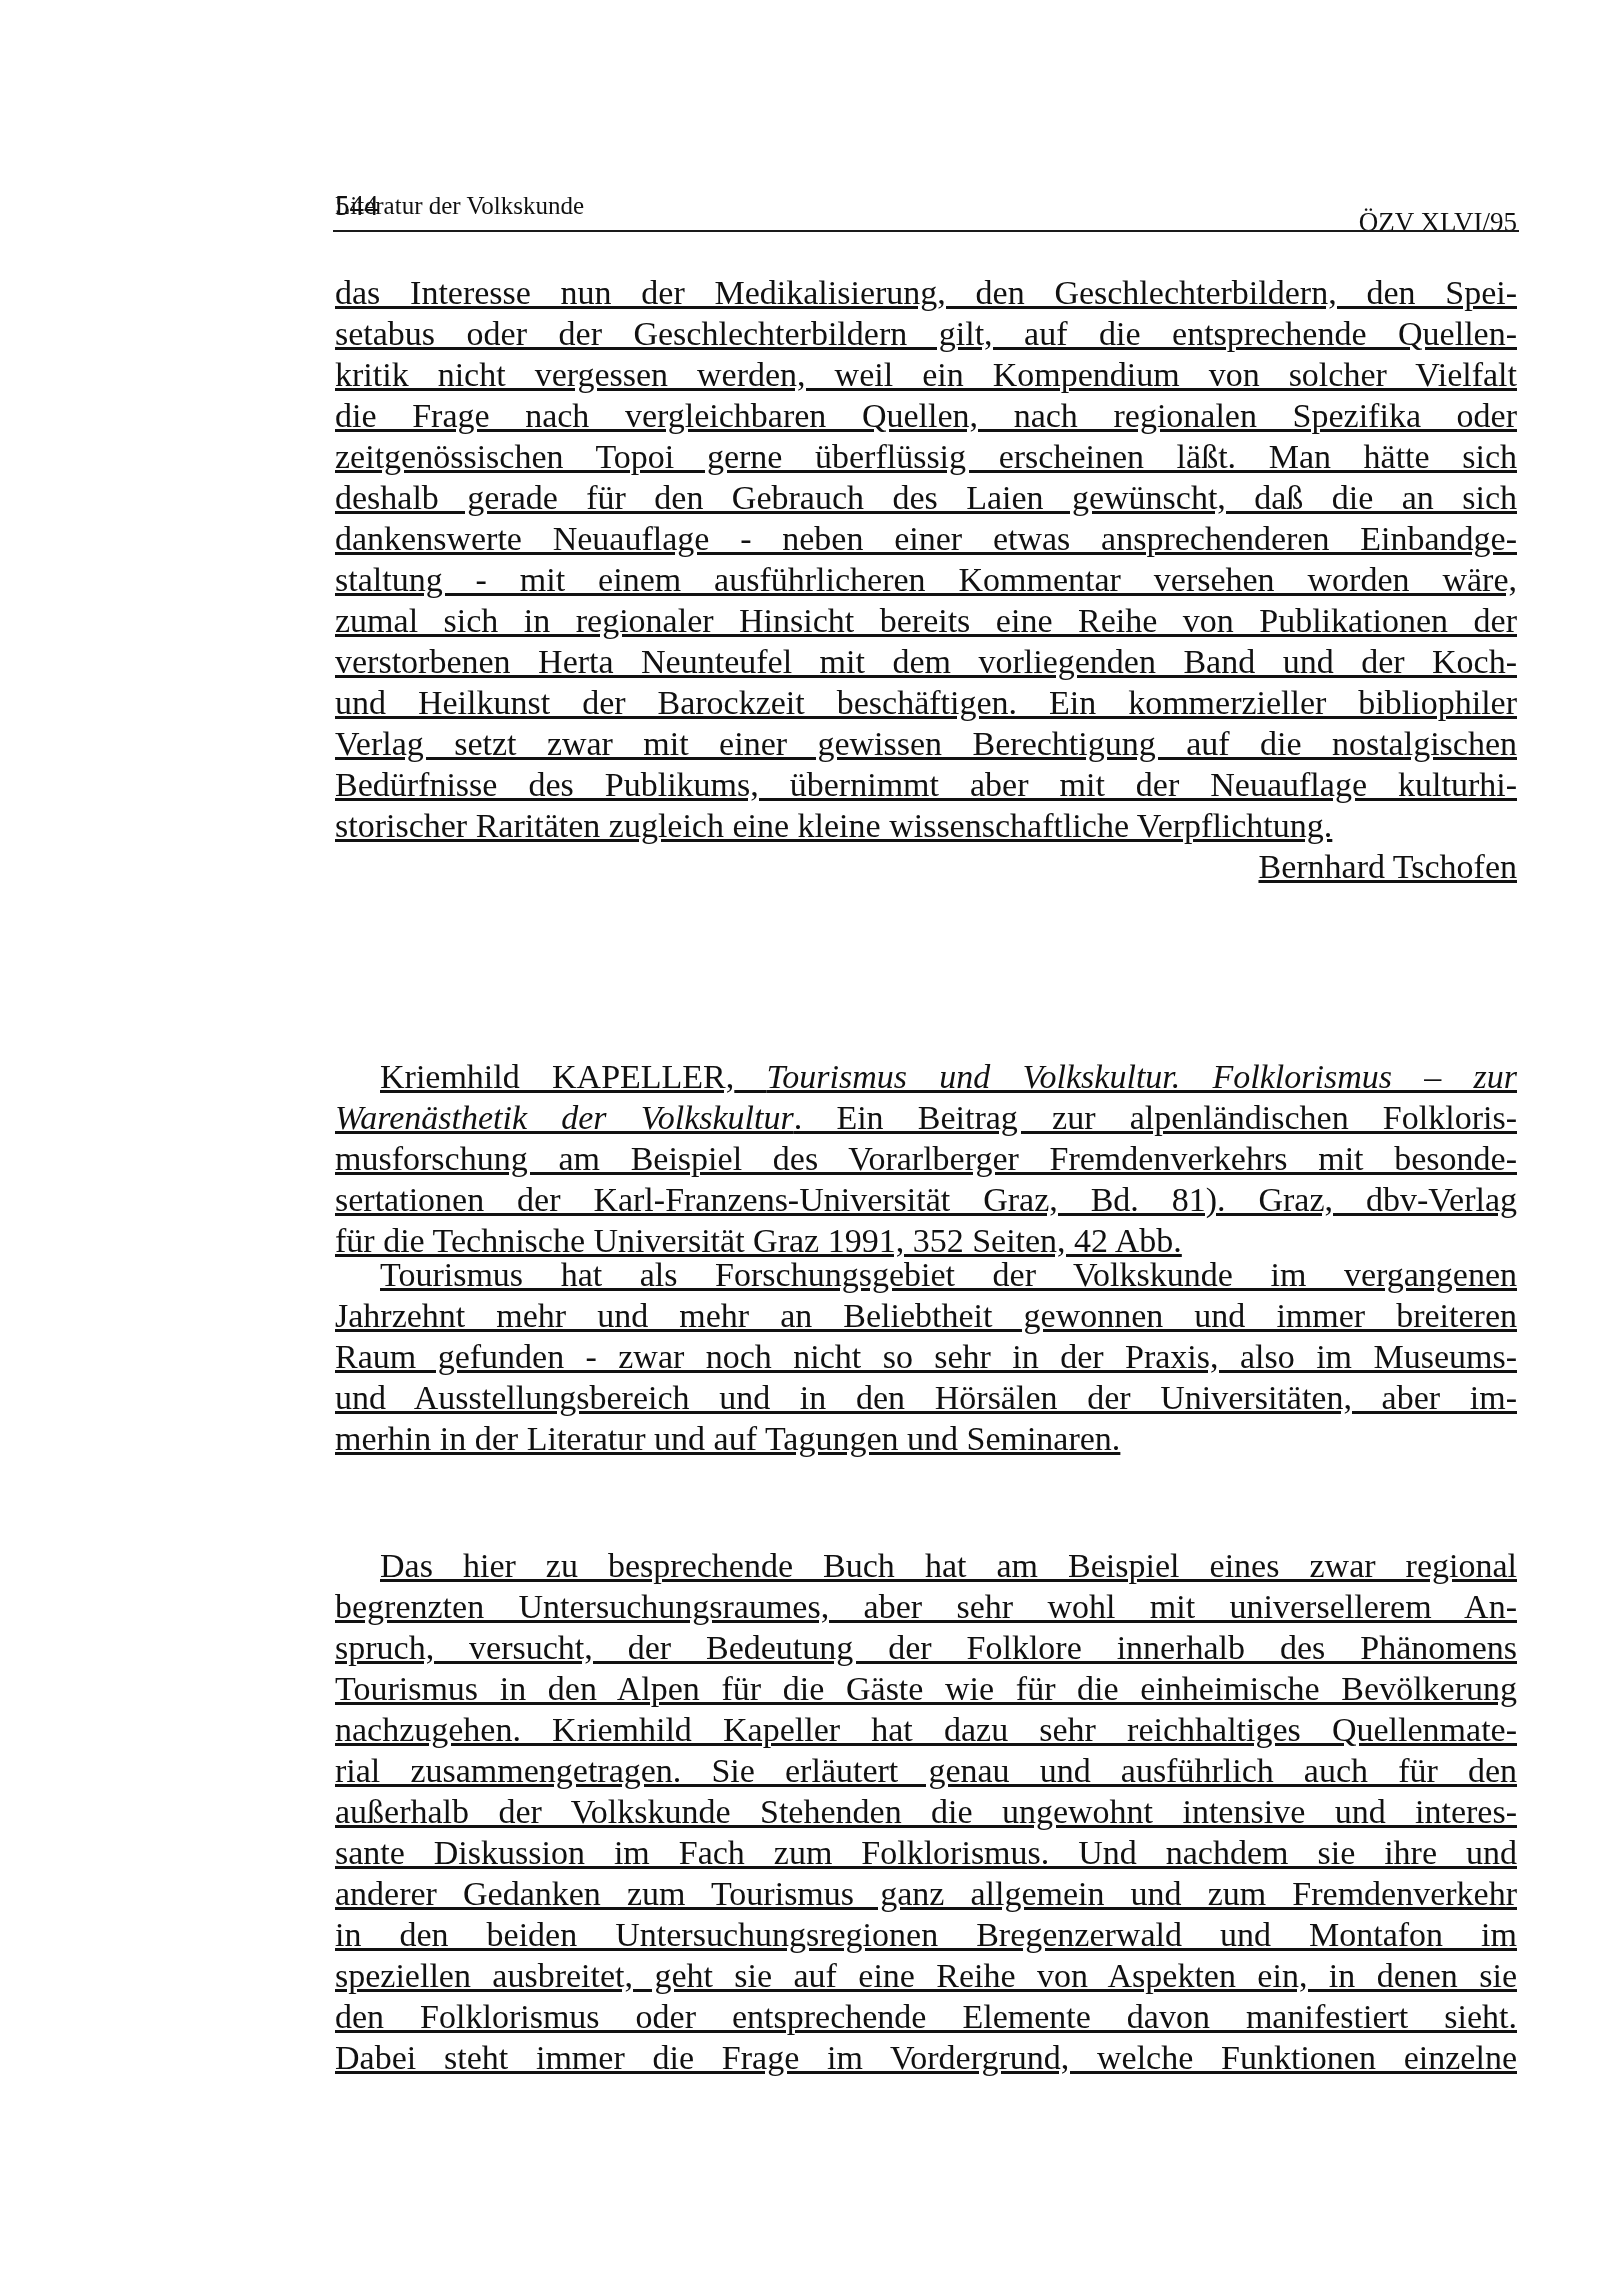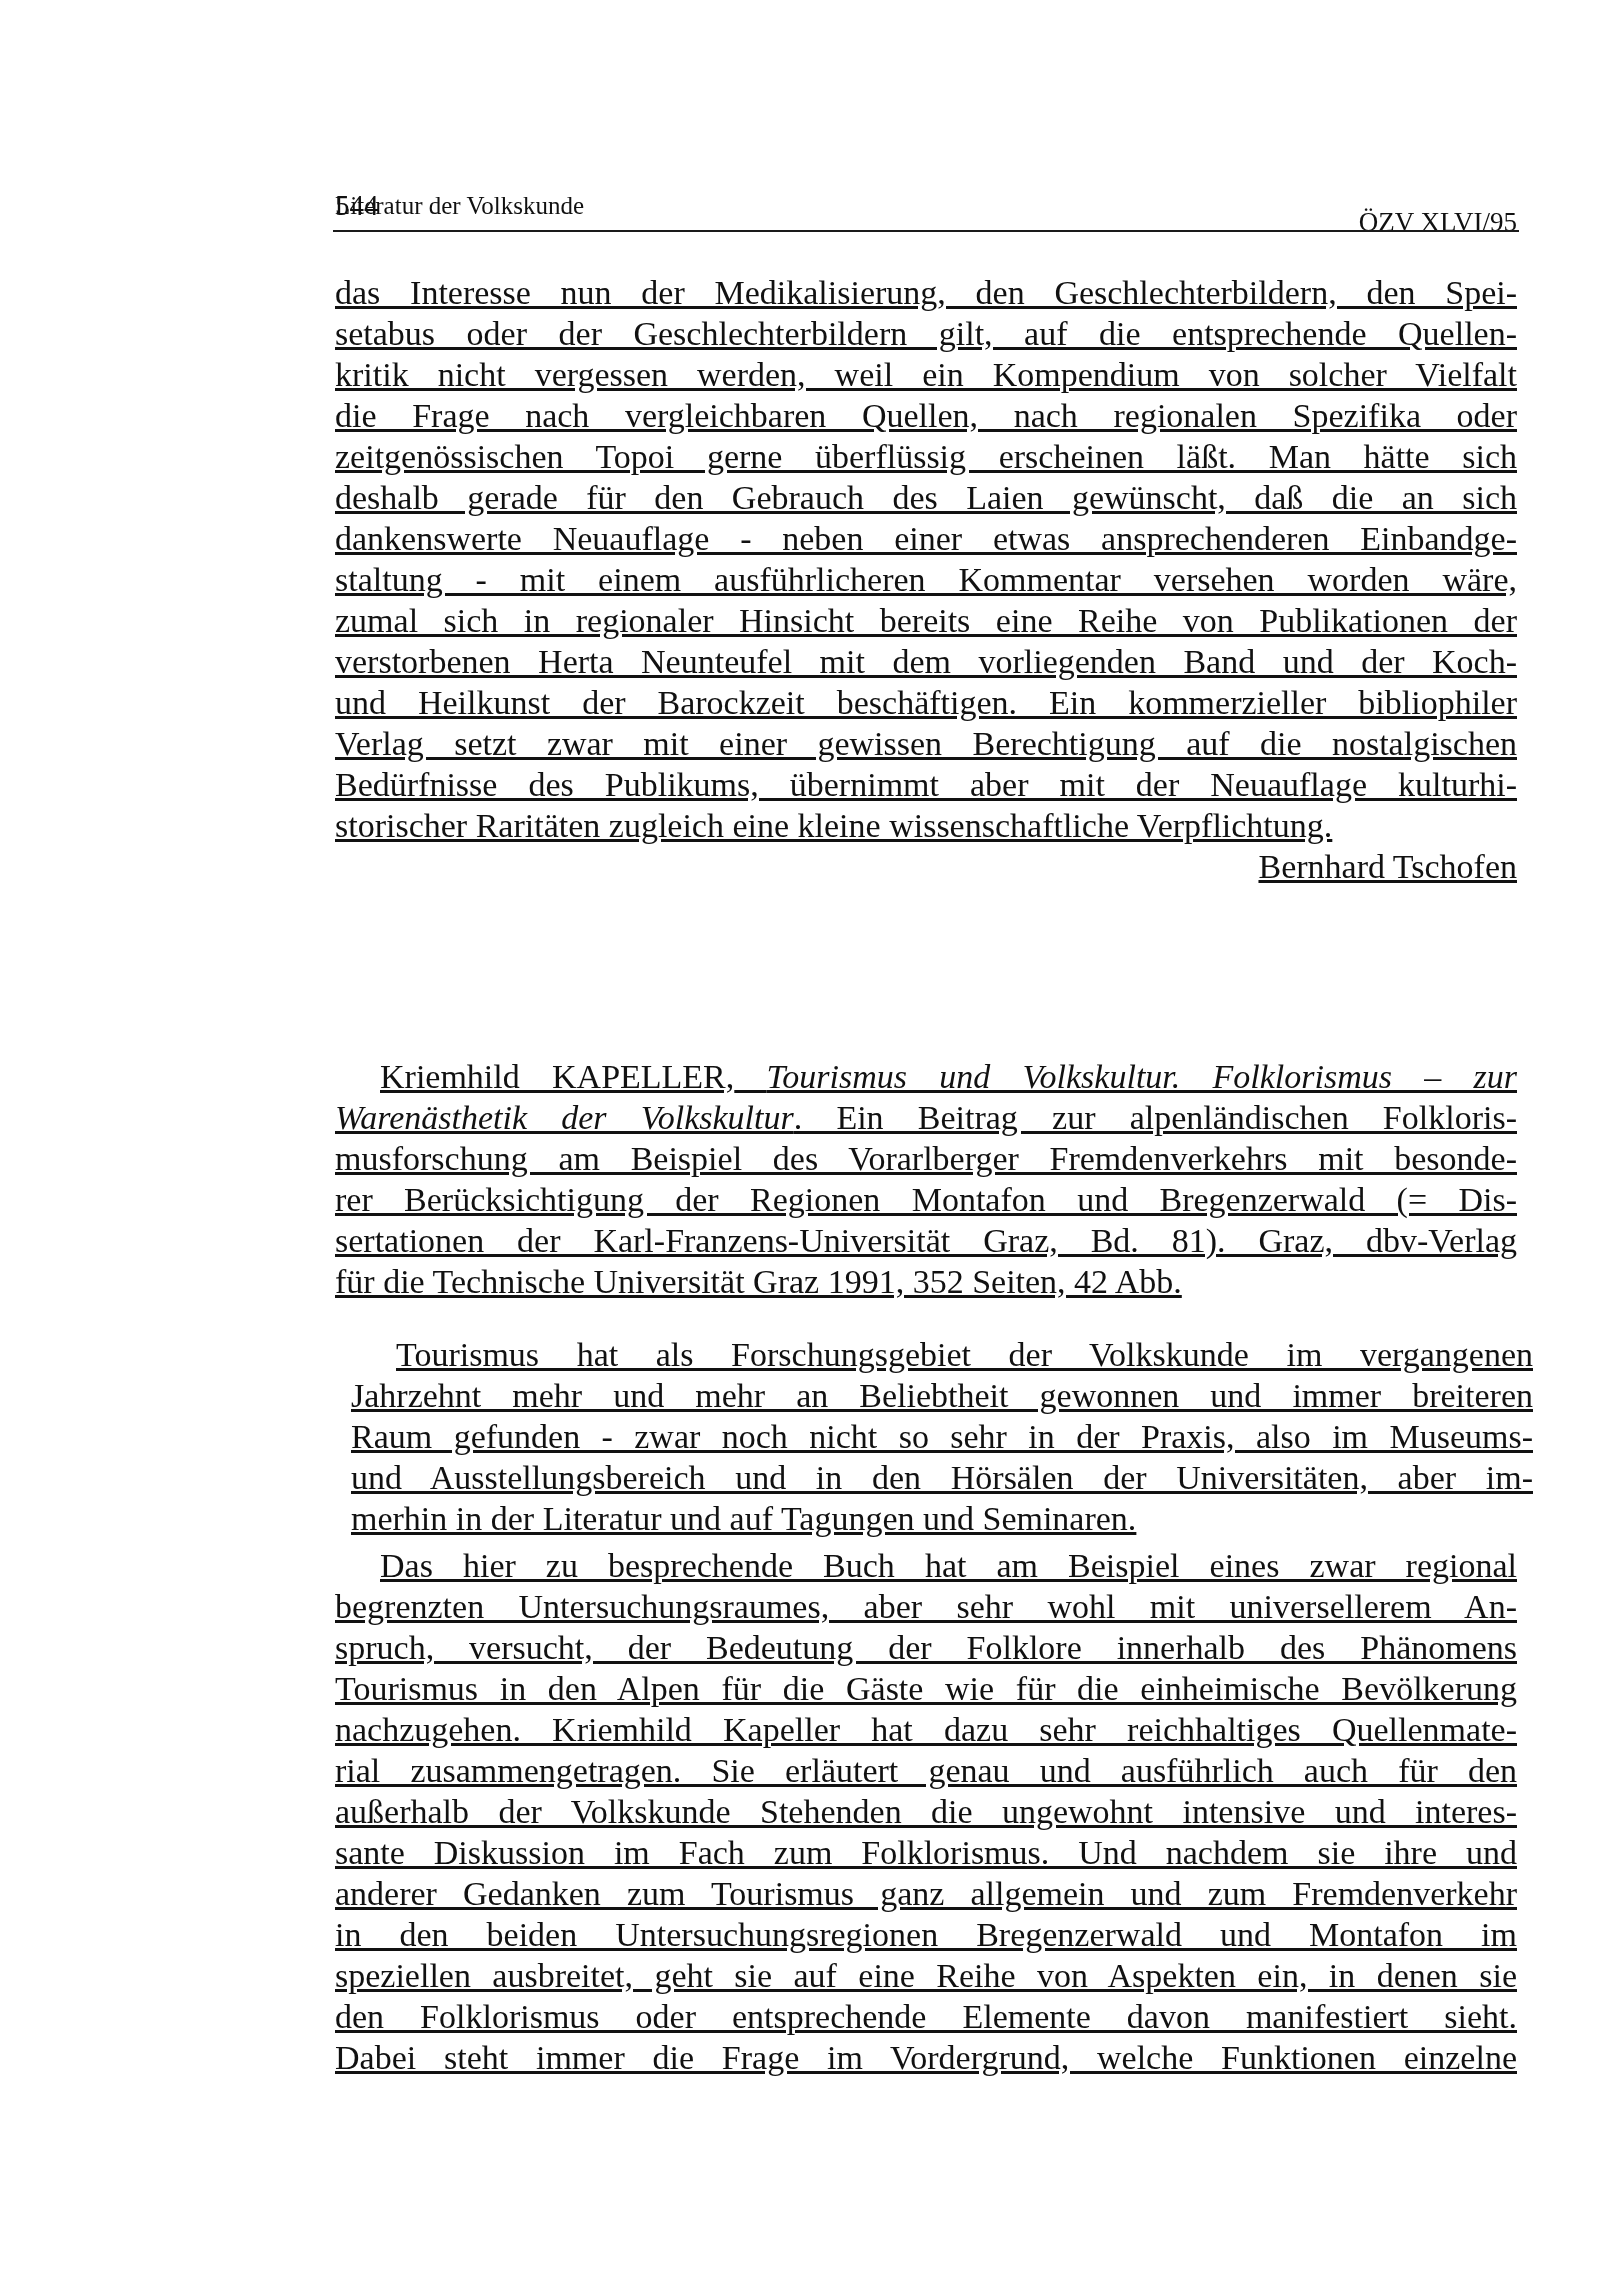--- a/index.html
+++ b/index.html
@@ -72,21 +72,21 @@
     }
     .line.indent {
       padding-left: 45px;
     }
     .line.right {
       text-align: center;
       text-align-last: right;
     }
     .block-1 { top: 272px; }
     .block-2 { top: 1056px; }
-    .block-3 { top: 1334px; margin-left: 16px; }
+    .block-3 { top: 1254px; }
     .block-4 { top: 1545px; }
     em { font-style: italic; }
   </style>
 </head>
 <body>
 
 <div class="page">
 
   <div class="running-head">
     <span class="page-number">544</span>
@@ -110,21 +110,20 @@
     <span class="line">Verlag setzt zwar mit einer gewissen Berechtigung auf die nostalgischen</span>
     <span class="line">Bedürfnisse des Publikums, übernimmt aber mit der Neuauflage kulturhi-</span>
     <span class="line last">storischer Raritäten zugleich eine kleine wissenschaftliche Verpflichtung.</span>
     <span class="line right">Bernhard Tschofen</span>
   </div>
 
   <div class="text-block block-2">
     <span class="line indent"><span>Kriemhild KAPELLER,</span> <em>Tourismus und Volkskultur. Folklorismus – zur</em></span>
     <span class="line"><em>Warenästhetik der Volkskultur</em><span>. Ein Beitrag zur alpenländischen Folkloris-</span></span>
     <span class="line">musforschung am Beispiel des Vorarlberger Fremdenverkehrs mit besonde-</span>
-    <span class="line">rer Berücksichtigung der Regionen Montafon und Bregenzerwald (= Dis-</span>
     <span class="line">sertationen der Karl-Franzens-Universität Graz, Bd. 81). Graz, dbv-Verlag</span>
     <span class="line last">für die Technische Universität Graz 1991, 352 Seiten, 42 Abb.</span>
   </div>
 
   <div class="text-block block-3">
     <span class="line indent">Tourismus hat als Forschungsgebiet der Volkskunde im vergangenen</span>
     <span class="line">Jahrzehnt mehr und mehr an Beliebtheit gewonnen und immer breiteren</span>
     <span class="line">Raum gefunden - zwar noch nicht so sehr in der Praxis, also im Museums-</span>
     <span class="line">und Ausstellungsbereich und in den Hörsälen der Universitäten, aber im-</span>
     <span class="line last">merhin in der Literatur und auf Tagungen und Seminaren.</span>

